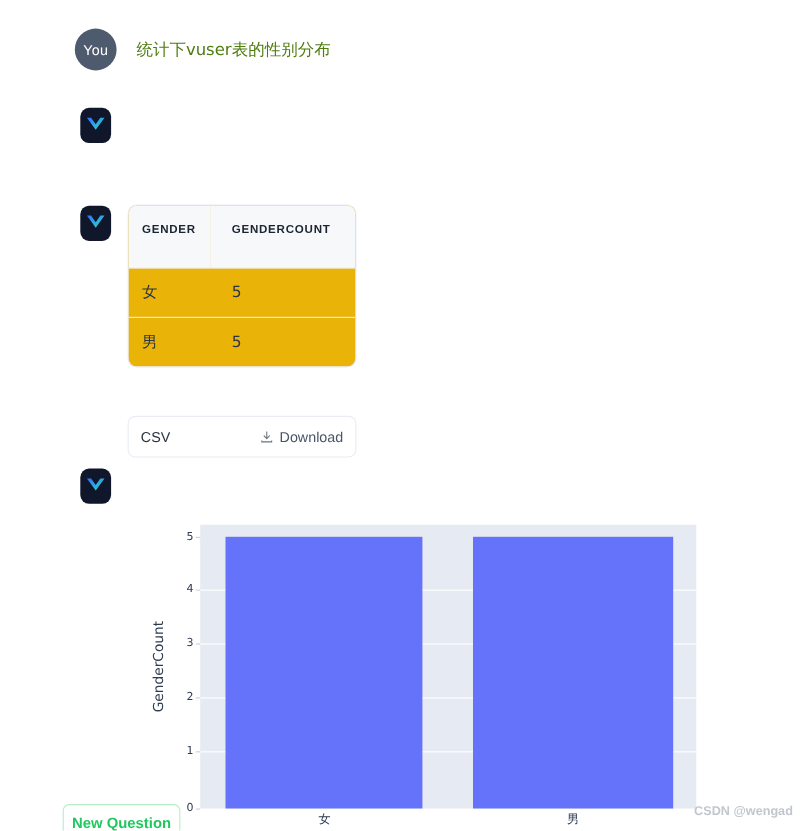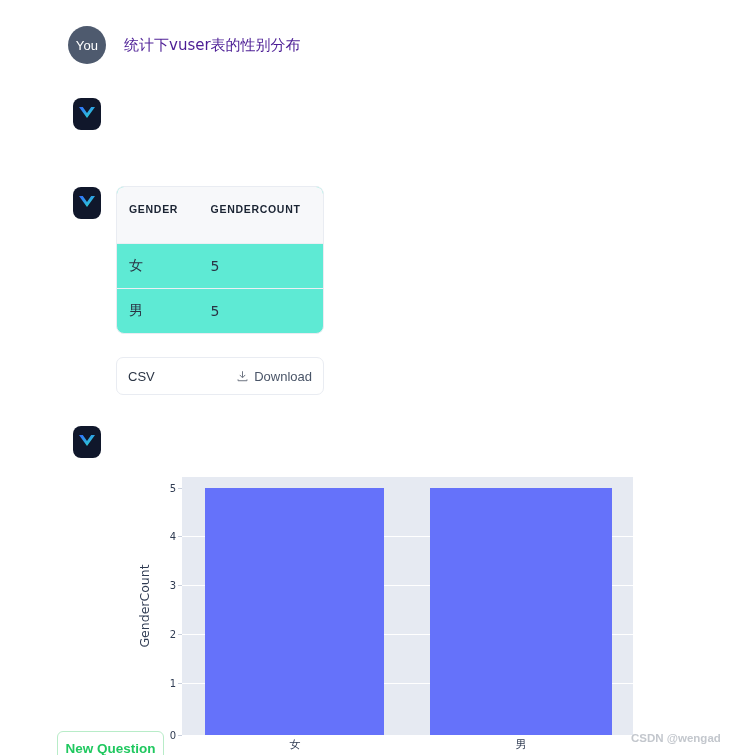--- a/index.html
+++ b/index.html
@@ -17,21 +17,21 @@
   .avatar-you {
     width:38px; height:38px; border-radius:50%;
     background:#4e5a6e; color:#ffffff;
     font-size:13px; font-weight:400;
     display:flex; align-items:center; justify-content:center;
     letter-spacing:.2px;
     font-family:"Liberation Sans", sans-serif;
   }
   .user-text {
     margin-left:18px; padding-top:9px;
-    font-size:15px; color:#4c1d95; line-height:20px;
+    font-size:15px; color:#4d7c0f; line-height:20px;
     font-family:"DejaVu Sans", sans-serif;
     white-space:nowrap;
   }
 
   
   .bot-avatar {
     width:26px; height:30px; border-radius:7px;
     background:#10172b;
     position:relative; overflow:hidden;
     box-shadow:0 0 0 1px #10172b;
@@ -45,42 +45,42 @@
     font-size:12.5px; line-height:18.5px;
     color:#2b3545; white-space:pre;
   }
 
   
   .bot-table { position:absolute; left:74px; top:188px; }
   .table-card {
     position:absolute; left:116px; top:186px;
     width:208px;
     border:1px solid #e9ecf2; border-radius:8px;
-    background:#5eead4; overflow:hidden;
+    background:#eab308; overflow:hidden;
   }
   table.result { width:100%; border-collapse:collapse; }
   table.result thead th {
     background:#f7f8fa;
     text-align:left;
     font-size:10.5px; font-weight:700; letter-spacing:.7px;
     color:#1b2433; padding:16px 0 28px 12px;
     font-family:"Liberation Sans", sans-serif;
   }
   table.result thead th.c2 { padding-left:20px; }
   table.result tbody td {
     border-top:1px solid #eceff4;
     font-size:14px; color:#2b3545;
     padding:13px 0 13px 12px;
     font-family:"DejaVu Sans", sans-serif;
   }
   table.result tbody td.c2 { padding-left:20px; }
 
   
   .csv-card {
-    position:absolute; left:116px; top:357px;
+    position:absolute; left:116px; top:378px;
     width:208px; height:38px;
     border:1px solid #e9ecf2; border-radius:7px;
     background:#ffffff;
     display:flex; align-items:center;
   }
   .csv-label {
     margin-left:11px; font-size:13px; color:#2b3545;
     font-family:"Liberation Sans", sans-serif;
   }
   .csv-dl {

